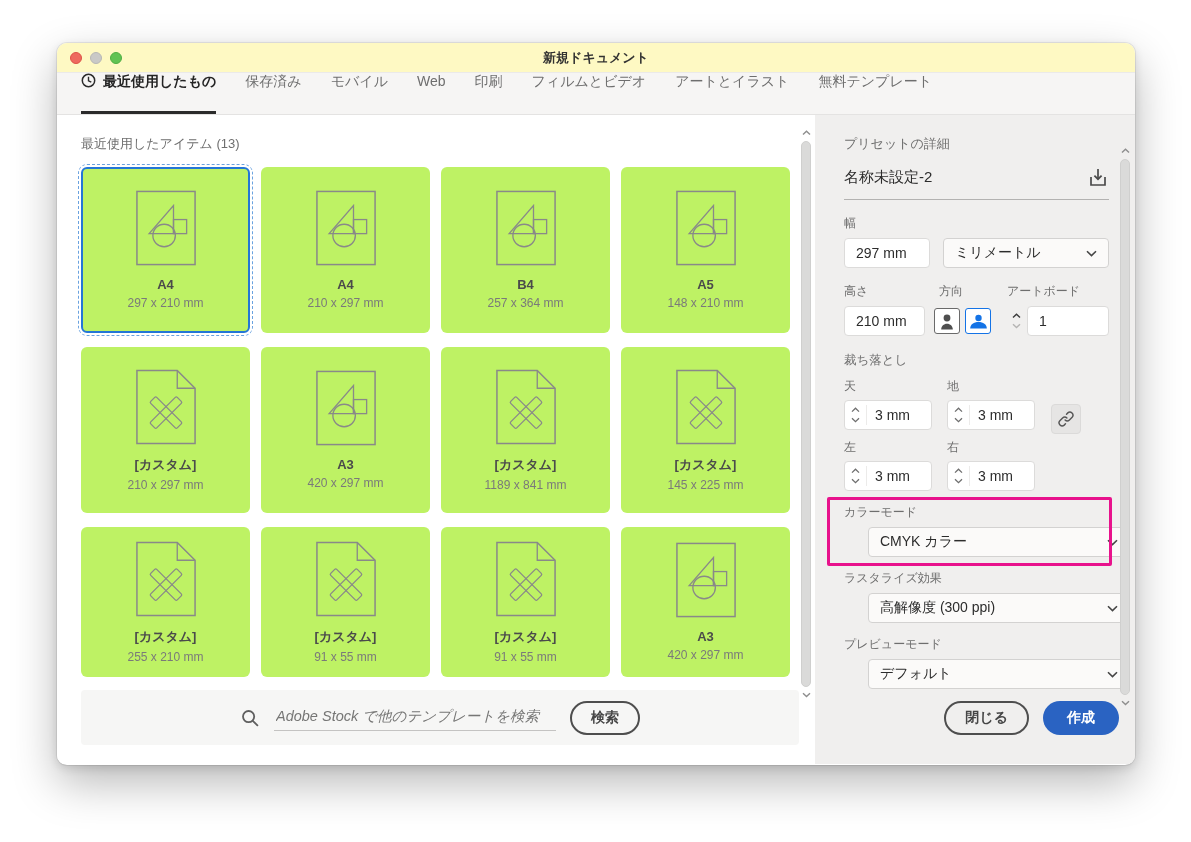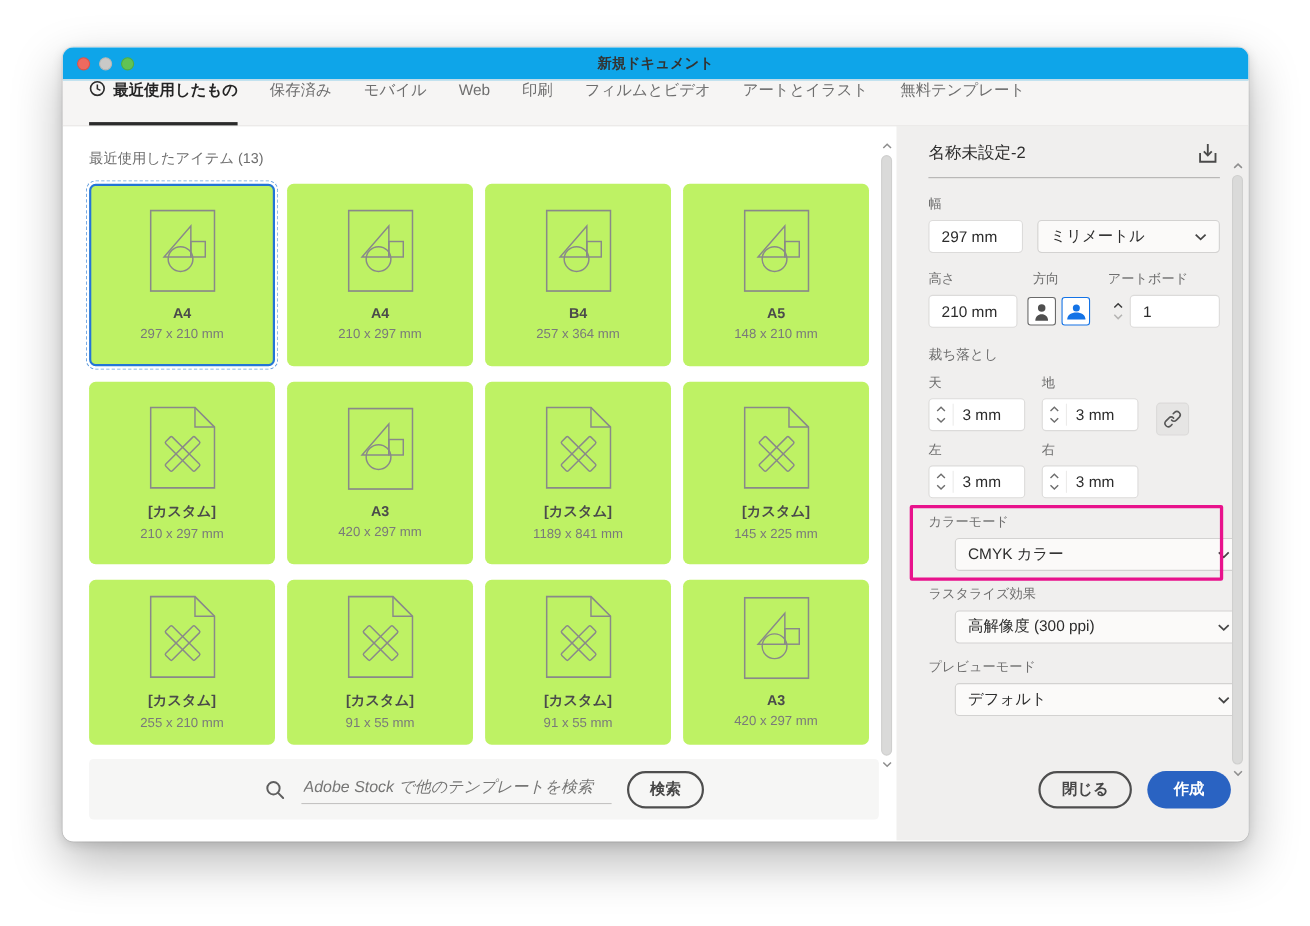--- a/index.html
+++ b/index.html
@@ -4,21 +4,21 @@
 <style>
   * { margin:0; padding:0; box-sizing:border-box; }
   html,body { width:1191px; height:842px; background:#ffffff; font-family:"Liberation Sans","DejaVu Sans",sans-serif; }
   .page { position:relative; width:1191px; height:842px; overflow:hidden; }
 
   .window { position:absolute; left:57px; top:43px; width:1078px; height:722px; background:#ffffff;
     border-radius:10px; overflow:hidden;
     box-shadow:0 18px 45px rgba(0,0,0,.28), 0 3px 10px rgba(0,0,0,.12), 0 0 0 1px rgba(0,0,0,.07); }
 
   
-  .titlebar { position:relative; height:30px; background:#0ea5e9; border-bottom:1px solid #ebeae9;
+  .titlebar { position:relative; height:30px; background:#fef9c3; border-bottom:1px solid #ebeae9;
     display:flex; align-items:center; justify-content:center; }
   .traffic { position:absolute; left:13px; top:9px; display:flex; gap:8px; }
   .light { width:12px; height:12px; border-radius:50%; }
   .light.red { background:#ee6a5f; border:0.5px solid #dd5247; }
   .light.gray { background:#c9c9c7; border:0.5px solid #b7b7b5; }
   .light.green { background:#61c354; border:0.5px solid #4fae43; }
   .win-title { font-size:13px; font-weight:bold; color:#333332; }
 
   
   .tabbar { height:42px; background:#f6f5f4; border-bottom:1px solid #e4e3e2;
@@ -321,20 +321,21 @@
             <polyline points="1,4.6 4.5,1.2 8,4.6" fill="none" stroke="#8e8e8e" stroke-width="1.4"></polyline>
           </svg>
           <div class="thumb"></div>
           <svg width="9" height="6" viewBox="0 0 9 6">
             <polyline points="1,1.2 4.5,4.6 8,1.2" fill="none" stroke="#8e8e8e" stroke-width="1.4"></polyline>
           </svg>
         </div>
       </div>
 
       <div class="panel">
+        <div class="panel-label panel-title">プリセットの詳細</div>
 
         <div class="name-row">
           <div class="doc-name">名称未設定-2</div>
           <svg width="22" height="22" viewBox="0 0 22 22">
             <path d="M4 11 V19 H18 V11" fill="none" stroke="#4a4a4a" stroke-width="1.7"></path>
             <line x1="11" y1="3" x2="11" y2="13" stroke="#4a4a4a" stroke-width="1.7"></line>
             <polyline points="7.4,9.6 11,13.2 14.6,9.6" fill="none" stroke="#4a4a4a" stroke-width="1.7"></polyline>
           </svg>
         </div>
 

